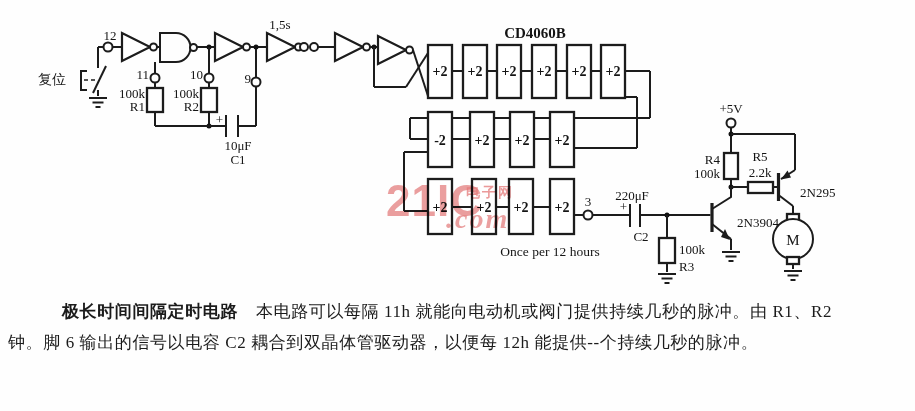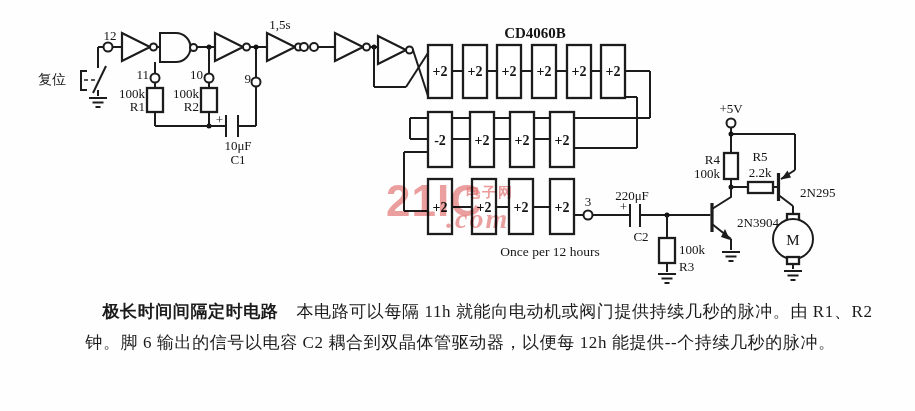--- a/index.html
+++ b/index.html
@@ -23,21 +23,21 @@
   .watermark{position:absolute;left:386px;top:183px;width:220px;height:55px;
              mix-blend-mode:multiply;pointer-events:none;}
   .wm-big{position:absolute;left:0;top:-2px;font-size:44px;line-height:40px;font-weight:800;
           font-family:"Liberation Sans","DejaVu Sans",sans-serif;color:rgba(222,100,100,0.62);letter-spacing:1px;}
   .wm-cn{position:absolute;left:80px;top:1px;font-size:14px;font-weight:700;
          color:rgba(228,120,120,0.75);letter-spacing:2px;}
   .wm-com{position:absolute;left:60px;top:20px;font-size:28px;font-style:italic;font-weight:700;
           font-family:"Liberation Serif",serif;color:rgba(226,115,115,0.68);letter-spacing:2px;}
   .caption{position:absolute;left:8px;top:297px;width:905px;font-size:17px;line-height:30.5px;
            letter-spacing:0.6px;color:#1b1b1b;}
-  .caption p{margin:0;white-space:nowrap;text-align:center;}
+  .caption p{margin:0;white-space:nowrap;}
   .cap-line1{text-indent:54px;}
   .cap-title{font-weight:700;margin-right:18px;}
 </style>
 </head>
 <body>
 
 <div class="page">
 
 <svg width="915" height="294" viewBox="0 0 915 294">
   <defs>

